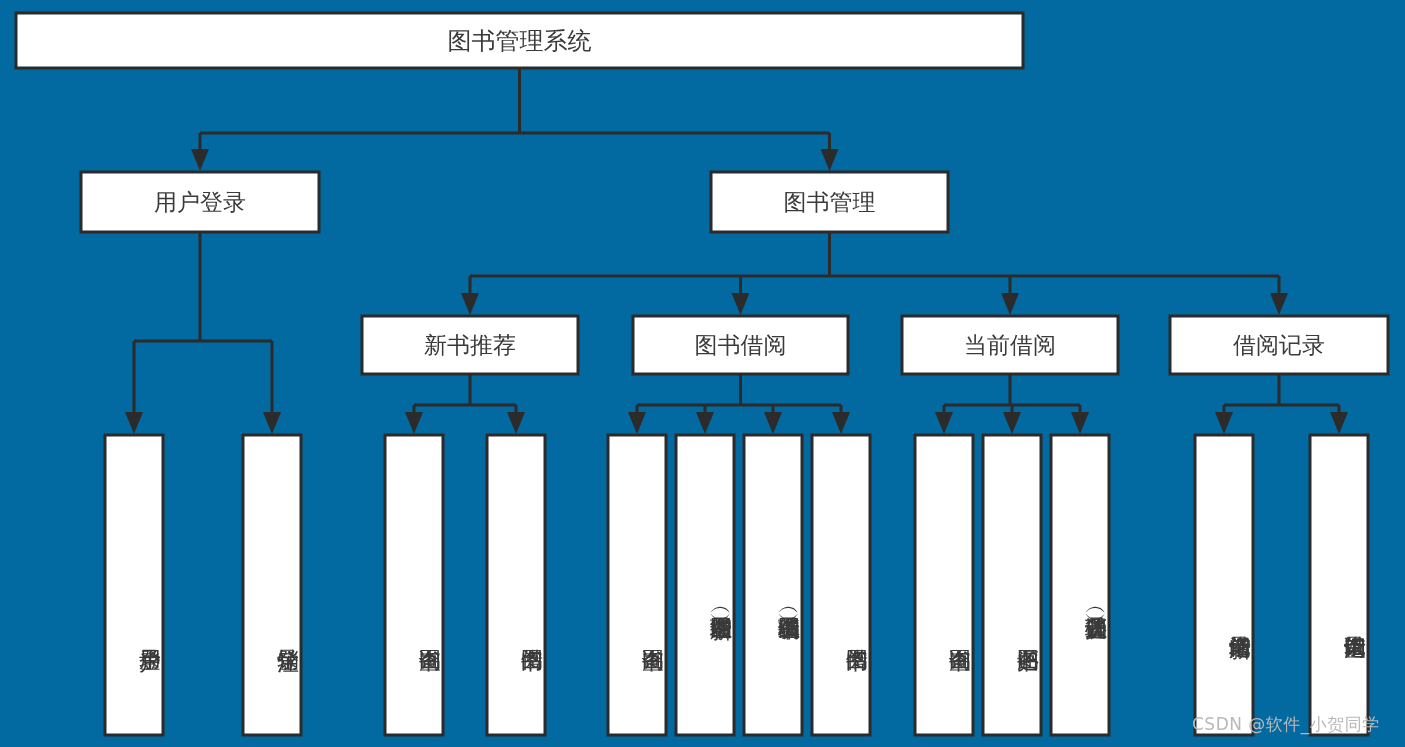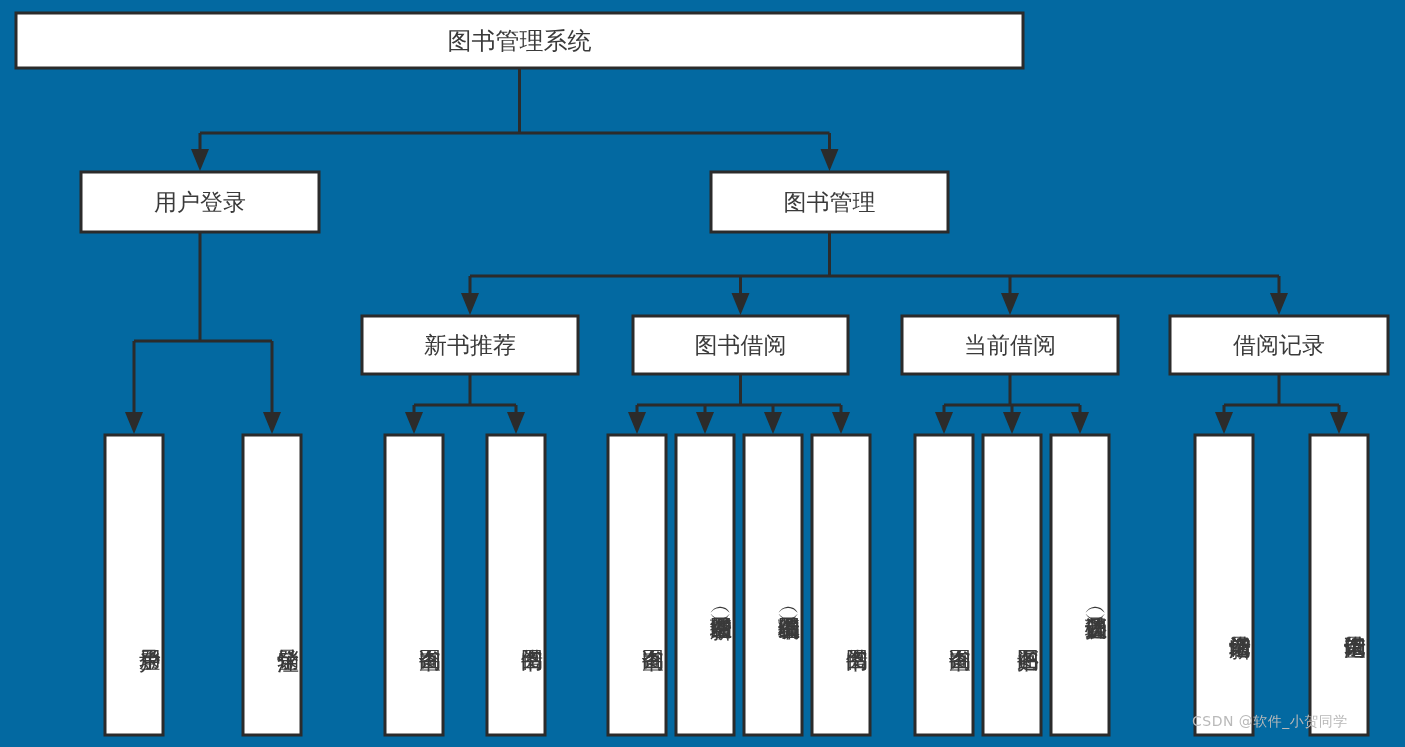--- a/index.html
+++ b/index.html
@@ -63,21 +63,21 @@
     white-space: nowrap;
     display: flex;
     align-items: flex-start;
     justify-content: center;
     pointer-events: none;
   }
   .watermark {
     position: absolute;
     color: #b9b9b9;
     font-family: "DejaVu Sans", "Liberation Sans", sans-serif;
-    font-size: 14px;
+    font-size: 17px;
     white-space: nowrap;
     letter-spacing: 0.5px;
   }
 </style>
 </head>
 <body>
 
 <div id="diagram-root">
 
   <svg id="tree-svg" viewBox="0 0 1405 747">

